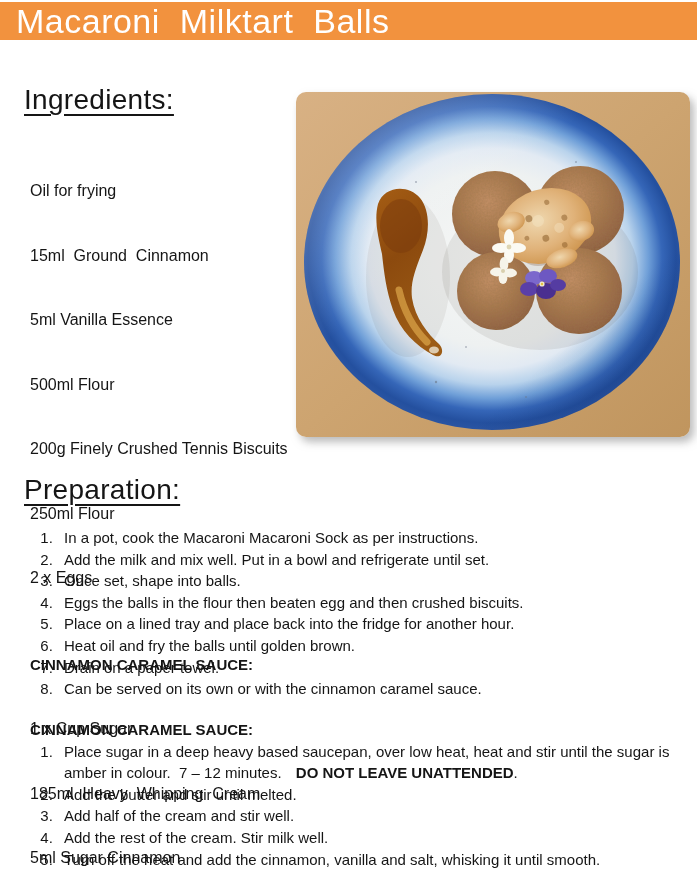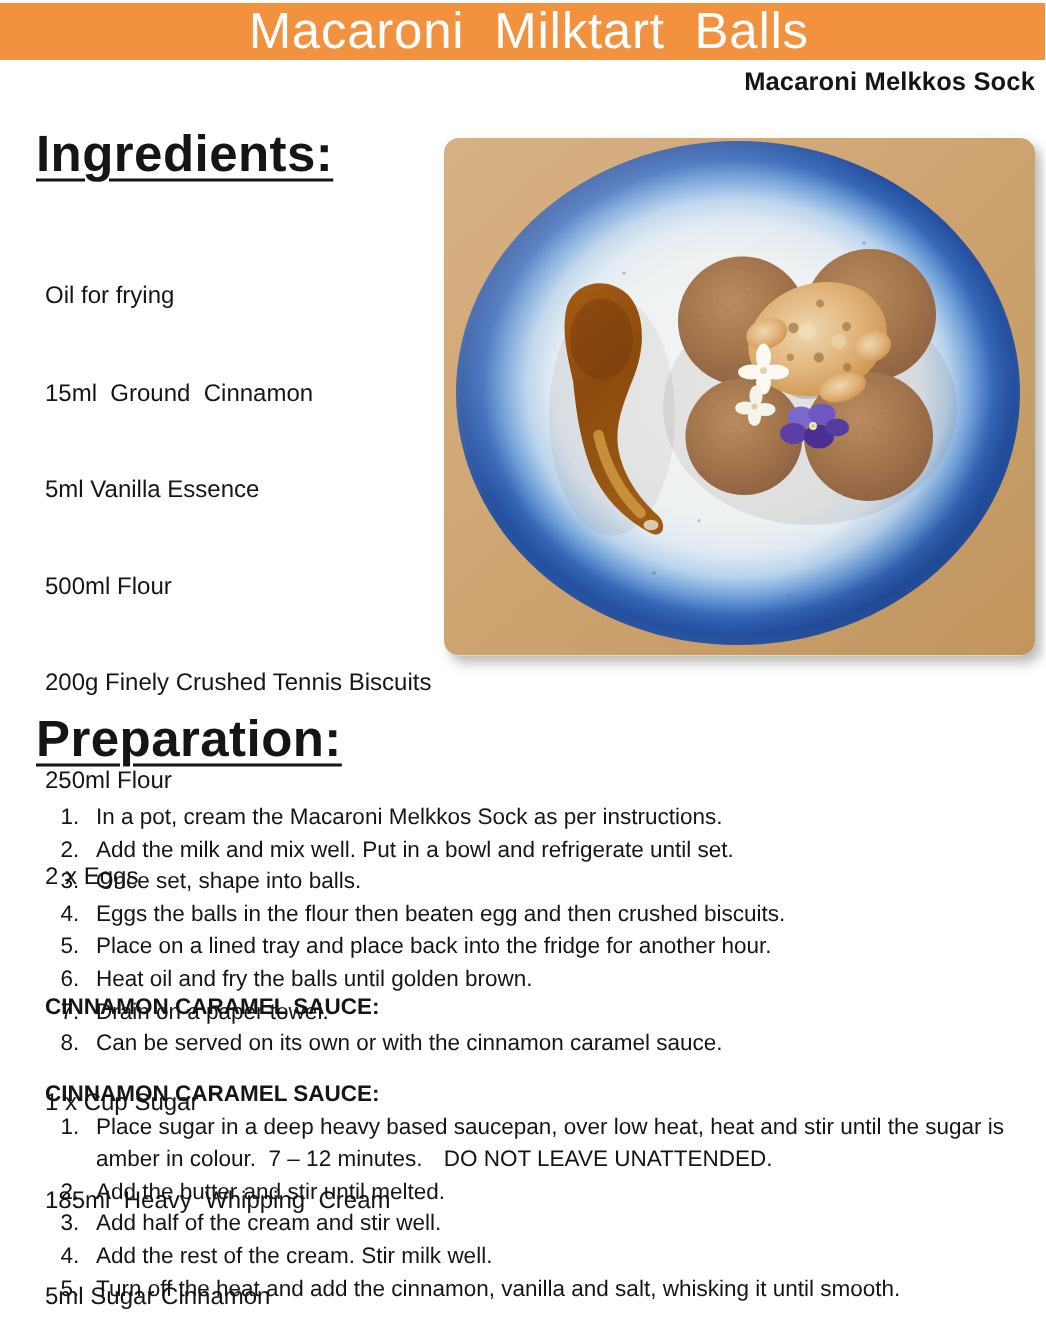--- a/index.html
+++ b/index.html
@@ -5,34 +5,34 @@
   html,body { margin:0; padding:0; background:#ffffff; }
   .page {
     position:relative; width:697px; height:882px; background:#ffffff;
     font-family:"Liberation Sans","DejaVu Sans",sans-serif; color:#151515;
     overflow:hidden;
   }
 
   
   .titlebar {
     position:absolute; top:2px; left:0; right:0; height:38px;
-    background:#F2923E; text-align:center;padding-left:16px;
+    background:#F2923E; text-align:left;padding-left:16px;
   }
   .titlebar .title {
     display:inline-block; color:#ffffff; font-size:34px; line-height:39px;
     padding-right:8px; word-spacing:10px; letter-spacing:0.5px; white-space:nowrap;
   }
   .subtitle {
     position:absolute; top:45px; right:7px;
     font-size:17px; font-weight:bold; letter-spacing:0.1px;
   }
 
   
   .big-heading {
-    font-size:34px; font-weight:700; margin:0;
+    font-size:28px; font-weight:400; margin:0;
     text-decoration:underline; text-decoration-thickness:2px; text-underline-offset:5px;
     letter-spacing:0.3px;
   }
 
   
   .ingredients { position:absolute; left:24px; top:84px; width:276px; }
   .ing-list { margin-top:21px; padding-left:6px; font-size:16px; line-height:21.5px; white-space:pre-wrap; }
   .ing-line { white-space:pre-wrap; }
   .ing-subhead { font-weight:bold; margin-top:22px; padding-left:6px; font-size:15px; line-height:21.5px; }
   .ing-list2 { margin-top:0; }
@@ -50,32 +50,31 @@
   .steps {
     margin:21px 0 0 0; padding-left:33px;
     font-size:15px; line-height:21.6px;
   }
   .steps li { padding-left:7px; }
 
   
   .sauce-prep { position:absolute; left:24px; top:719px; width:668px; }
   .bold-head { font-weight:bold; font-size:15px; line-height:21.6px; padding-left:6px; }
   .sauce-prep .steps { margin-top:0; }
-  .warn { font-weight:normal;padding-left:10px; }
+  .warn { font-weight:bold;padding-left:10px; }
   .pre { white-space:pre-wrap; }
 </style>
 </head>
 <body>
 
 <div class="page">
 
   <header class="titlebar">
     <span class="title">Macaroni Milktart Balls</span>
   </header>
-  <div class="subtitle">Macaroni Melkkos Sock</div>
 
   <section class="ingredients">
     <h2 class="big-heading">Ingredients:</h2>
     <div class="ing-list">
       <div class="ing-line">Oil for frying</div>
       <div class="ing-line">15ml  Ground  Cinnamon</div>
       <div class="ing-line">5ml Vanilla Essence</div>
       <div class="ing-line">500ml Flour</div>
       <div class="ing-line">200g Finely Crushed Tennis Biscuits</div>
       <div class="ing-line">250ml Flour</div>
@@ -222,21 +221,21 @@
         <ellipse cx="262" cy="193" rx="8" ry="6" fill="#553ca2"></ellipse>
         <circle cx="246" cy="192" r="2.6" fill="#efe8cf"></circle>
         <circle cx="246" cy="192" r="1.2" fill="#e3c23e"></circle>
       </g>
     </svg>
   </figure>
 
   <section class="prep">
     <h2 class="big-heading">Preparation:</h2>
     <ol class="steps">
-      <li>In a pot, cream the Macaroni Melkkos Sock as per instructions.</li>
+      <li>In a pot, cook the Macaroni Macaroni Sock as per instructions.</li>
       <li>Add the milk and mix well. Put in a bowl and refrigerate until set.</li>
       <li>Once set, shape into balls.</li>
       <li>Eggs the balls in the flour then beaten egg and then crushed biscuits.</li>
       <li>Place on a lined tray and place back into the fridge for another hour.</li>
       <li>Heat oil and fry the balls until golden brown.</li>
       <li>Drain on a paper towel.</li>
       <li>Can be served on its own or with the cinnamon caramel sauce.</li>
     </ol>
   </section>
 

